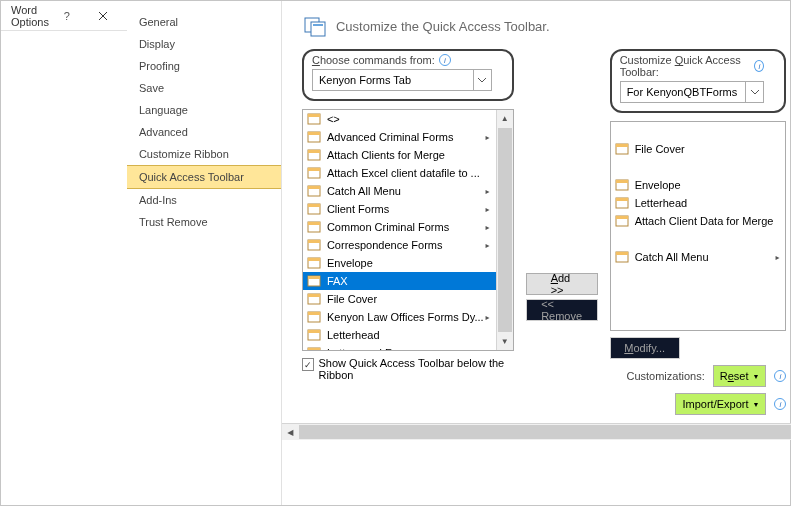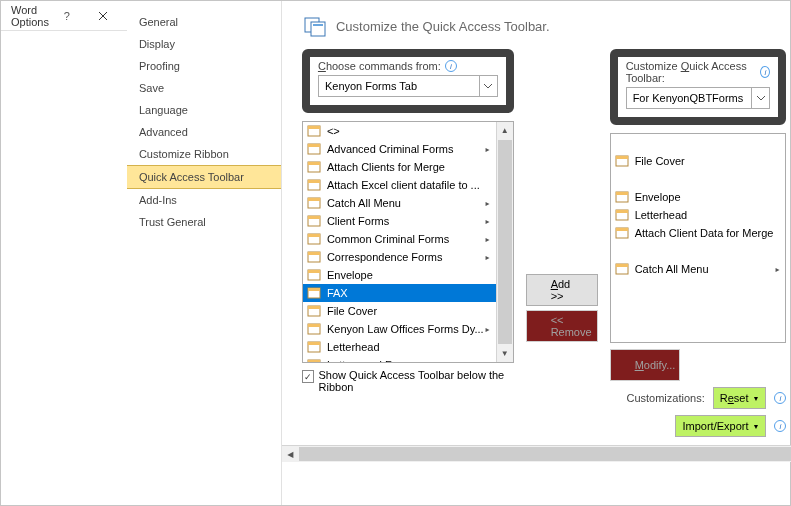--- a/index.html
+++ b/index.html
@@ -11,43 +11,43 @@
 .body { flex: 1; display: flex; }
 .sidebar { width: 155px; background: #fff; border-right: 1px solid #e1e1e1; padding-top: 10px; }
 .sidebar .nav-item { padding: 5px 12px; color: #444; cursor: default; }
 .sidebar .nav-item.active { background: #ffe699; border-top: 1px solid #d4b24c; border-bottom: 1px solid #d4b24c; }
 .main { flex: 1; padding: 12px 20px 12px 20px; position: relative; overflow: hidden; }
 .hdr { display: flex; align-items: center; margin-bottom: 10px; }
 .hdr-icon { width: 26px; height: 26px; margin-right: 8px; display: flex; align-items:center; justify-content:center; }
 .hdr-text { color: #6a6a6a; font-size: 13px; text-align: right; }
 .cols { display: flex; gap: 12px; }
 .col { flex: 1; }
-.redbox { border: 8px solid #404040; padding: 3px 8px 8px 8px; border-radius: 6px; }
+.redbox { border: 2px solid #404040; padding: 3px 20px 8px 8px; border-radius: 12px; }
 .lab { color: #444; margin-bottom: 3px; display: flex; align-items: center; gap: 4px;}
 .lab .u { text-decoration: underline; text-decoration-skip-ink: none; }
 .info-icon { display: inline-flex; width: 12px; height: 12px; border: 1px solid #54a0ea; border-radius: 50%; color: #3578c7; align-items: center; justify-content: center; font-size: 8px; font-style: italic;}
 .combo { display: flex; height: 22px; border: 1px solid #ababab; background: #fff; align-items: center; }
 .combo span { flex: 1; padding: 0 6px; }
 .combo .arrow { width: 18px; height: 100%; border-left: 1px solid #ababab; display:flex;align-items:center;justify-content:center; }
 .listbox { margin-top: 8px; height: 242px; border: 1px solid #ababab; background: #fff; display: flex; flex-direction: column; }
 .listbox .items { flex: 1; overflow: hidden; }
 .listbox .row { display: flex; align-items: center; height: 18px; padding-left: 2px; }
 .listbox .row .ic { width: 18px; display:flex; justify-content:center; }
 .listbox .row .txt { flex: 1; padding-left: 4px; white-space: nowrap; overflow: hidden; text-overflow: ellipsis; }
 .listbox .row .ex { width: 12px; color: #555; font-size: 8px; padding-right: 4px; display:flex;justify-content:center; }
 .listbox .row.sel { background: #0078d7; color: #fff; }
 .vscroll { width: 17px; background: #f0f0f0; border-left: 1px solid #d4d4d4; display: flex; flex-direction: column; }
 .vscroll .sbtn { height: 17px; display:flex;align-items:center;justify-content:center; color:#555; font-size:8px;}
 .vscroll .thumb { flex: 1; margin: 1px; background: #cdcdcd; }
 .listwrap { display: flex; height: 100%;}
 .chk-row { display: flex; align-items: flex-start; margin-top: 6px; gap: 5px; }
 .chk { width: 13px; height: 13px; border: 1px solid #888; display:flex;align-items:center;justify-content:center; font-size:9px;color:#333; margin-top:1px;}
 .midbtns { display: flex; flex-direction: column; gap: 4px; justify-content: center; width: 72px; margin-top: 130px; }
-.btn { height: 32px; border: 1px solid #adadad; background: #e1e1e1; display: flex; align-items: center; padding: 0 24px; cursor: default; }
-.btn.dis { color: #a0a0a0; border-color: #d0d0d0; background: #7f1d1d; }
+.btn { height: 22px; border: 1px solid #adadad; background: #e1e1e1; display: flex; align-items: center; justify-content: center; padding: 0 24px; cursor: default; }
+.btn.dis { color: #a0a0a0; border-color: #d0d0d0; background: #0f172a; }
 .rightctrls { margin-top: 6px; }
 .modrow { margin-top: 4px; }
 .custrow { display:flex; align-items:center; gap:8px; margin-top:6px; justify-content:flex-end; }
 .custrow .lbl { color:#444; }
 .dropbtn { border:1px solid #adadad; background:#bef264; padding:2px 6px; display:inline-flex; align-items:center; gap:4px; height:22px;}
 .footer { height: 42px; border-top: 1px solid #f9a8d4; display:flex; align-items:center; justify-content:flex-end; padding-right:14px; gap:8px; background:#fff;}
 .footer .fbtn { width: 76px; height: 22px; border:1px solid #adadad; background:#e1e1e1; display:flex;align-items:center;justify-content:center; }
 .footer .fbtn.ok { border:1px solid #0078d7; background:#fff; outline:1px solid #0078d7;}
 .bottom-scroll { height: 17px; background:#f0f0f0; border-top:1px solid #d4d4d4; display:flex; margin: 8px -20px 0 -20px;}
 .bottom-scroll .sbtn{width:17px;display:flex;align-items:center;justify-content:center;color:#555;font-size:8px;}
@@ -74,21 +74,21 @@
     <div class="sidebar">
       <div class="nav-item">General</div>
       <div class="nav-item">Display</div>
       <div class="nav-item">Proofing</div>
       <div class="nav-item">Save</div>
       <div class="nav-item">Language</div>
       <div class="nav-item">Advanced</div>
       <div class="nav-item">Customize Ribbon</div>
       <div class="nav-item active">Quick Access Toolbar</div>
       <div class="nav-item">Add-Ins</div>
-      <div class="nav-item">Trust General</div>
+      <div class="nav-item">Trust Remove</div>
     </div>
     <div class="main">
       <div class="hdr">
         <div class="hdr-icon">
           <svg width="24" height="24" viewBox="0 0 24 24">
               <rect x="2" y="4" width="14" height="14" fill="#fff" stroke="#3a76b5"></rect>
               <rect x="8" y="8" width="14" height="14" fill="#fff" stroke="#3a76b5"></rect>
               <rect x="10" y="10" width="10" height="2" fill="#6aa6de"></rect>
             </svg>
         </div>

